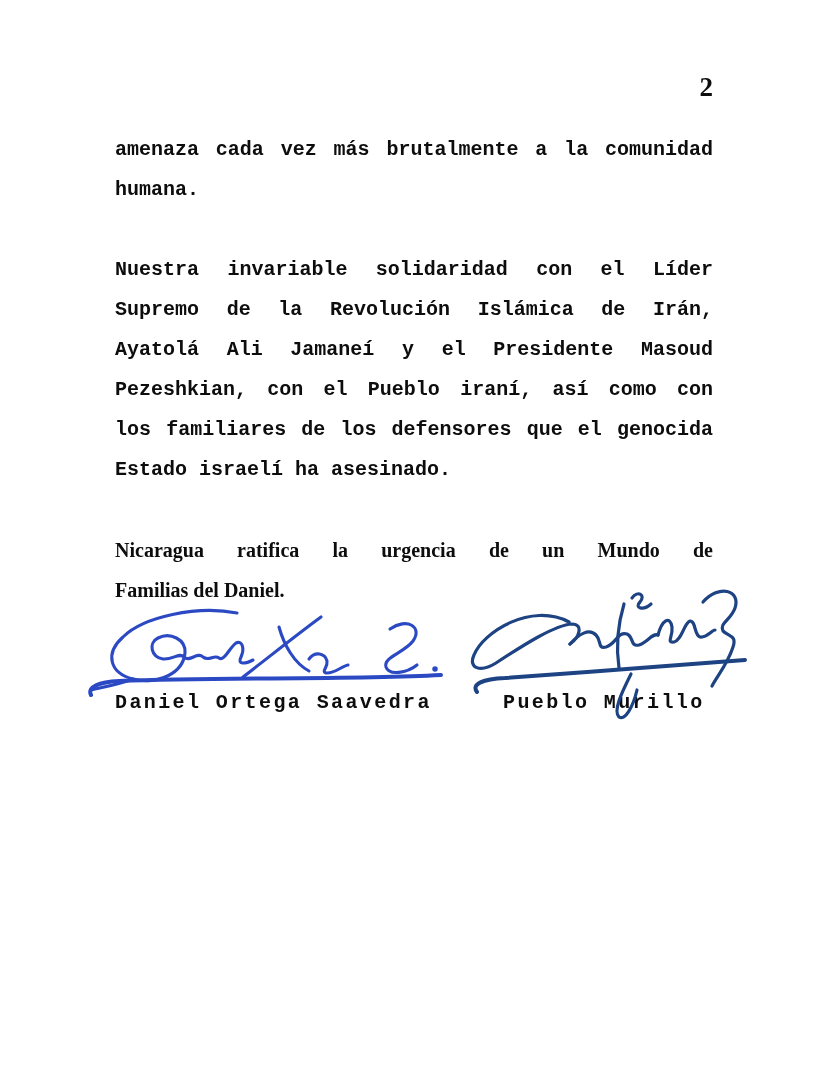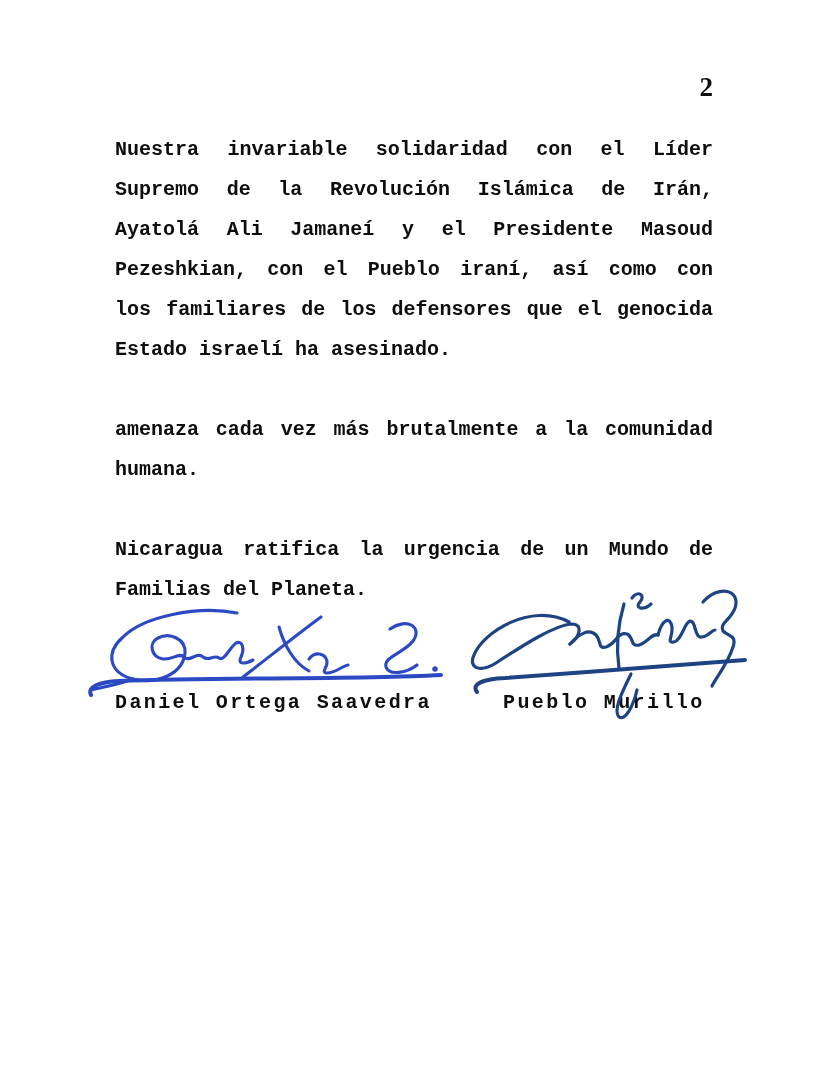--- a/index.html
+++ b/index.html
@@ -63,36 +63,36 @@
 </head>
 <body>
 
 <div class="page">
 
   <div class="page-number">2</div>
 
   <div class="doc-body">
 
     <div class="paragraph">
+      <div class="line">amenaza cada vez más brutalmente a la comunidad</div>
+      <div class="line last">humana.</div>
+    </div>
+
+    <div class="paragraph">
       <div class="line">Nuestra invariable solidaridad con el Líder</div>
       <div class="line">Supremo de la Revolución Islámica de Irán,</div>
       <div class="line">Ayatolá Ali Jamaneí y el Presidente Masoud</div>
       <div class="line">Pezeshkian, con el Pueblo iraní, así como con</div>
       <div class="line">los familiares de los defensores que el genocida</div>
       <div class="line last">Estado israelí ha asesinado.</div>
     </div>
 
-    <div class="paragraph">
-      <div class="line">amenaza cada vez más brutalmente a la comunidad</div>
-      <div class="line last">humana.</div>
-    </div>
-
-    <div class="paragraph" style="margin-bottom:0;">
+    <div class="paragraph" style="margin-bottom:0;font-family:Liberation Serif, serif;">
       <div class="line">Nicaragua ratifica la urgencia de un Mundo de</div>
-      <div class="line last">Familias del Planeta.</div>
+      <div class="line last">Familias del Daniel.</div>
     </div>
 
     <div class="sig-area">
 
       <svg class="sig-svg sig-ortega" viewBox="0 0 360 100">
         <g fill="none" stroke-linecap="round" stroke-linejoin="round" stroke-width="3.1" stroke="#2c49c4">
           <path d="M152,8 C112,0 58,12 38,32 C20,48 24,68 48,74 C74,80 98,68 100,48 C101,34 85,27 73,33 C63,38 66,52 78,54 C88,55 94,47 99,52"></path>
           <path d="M99,52 C105,58 112,46 118,52 C124,57 129,49 134,53 C139,57 145,42 151,38 C157,35 160,43 156,52 C152,60 160,59 168,55"></path>
           <path d="M158,72 C184,52 214,28 236,12"></path>
           <path d="M194,22 C199,40 209,58 224,66"></path>

